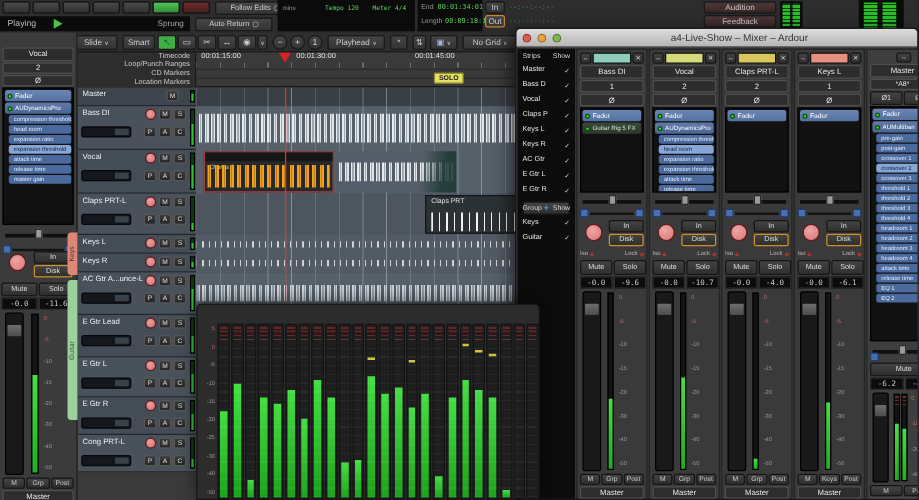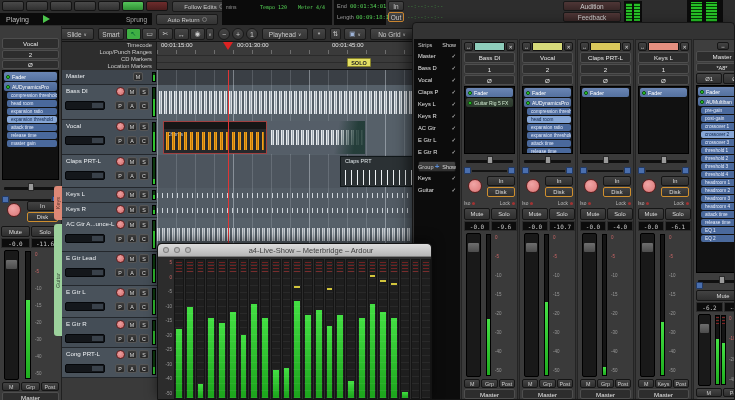--- a/index.html
+++ b/index.html
@@ -541,20 +541,26 @@
   </div>
 
   <div class="vtab" style="top: 186px; height: 34px; background: rgb(221, 136, 118);">
     <span>Keys</span>
     </div>
   <div class="vtab" style="top: 224px; height: 112px; background: rgb(156, 209, 156);">
     <span>Guitar</span>
     </div>
 
   <div class="a" style="left:412px;top:22px;width:323px;height:378px;background:#333;border:1px solid #161616;border-radius:4px 4px 0 0;box-shadow:-4px 4px 14px rgba(0,0,0,.55);overflow:hidden;z-index:5;">
+    <div class="titlebar" style="height:15px;">
+      <span class="dot" style="background:#e05a50;"></span>
+      <span class="dot" style="background:#e8a33b;"></span>
+      <span class="dot" style="background:#7fb849;"></span>
+      <span class="wtitle">a4-Live-Show – Mixer – Ardour</span>
+    </div>
     <div class="a" style="left:0;top:15px;width:323px;height:363px;">
 
       <div class="a" style="left:1px;top:1px;width:46px;height:361px;background:#0c0c0c;">
         <div class="sbrow sbhead" style="height:11px;">
           <span>Strips</span>
           <span class="chk">Show</span>
           </div>
         <div class="sbrow">
             <span>Master</span>
             <span class="chk">✓</span>
@@ -970,26 +976,20 @@
             <div class="tiny-btn">Post</div>
           </div>
         <div class="mrow" style="top:358px;height:10px;">
             <span>1/2</span>
           </div>
       </div>
     </div>
   </div>
 
   <div class="a" style="left:157px;top:243px;width:275px;height:157px;background:#2c2c2c;border:1px solid #141414;border-radius:4px 4px 0 0;box-shadow:0 -3px 12px rgba(0,0,0,.5);overflow:hidden;z-index:10;">
-    <div class="titlebar" style="height:13px;">
-      <span class="dot" style="width:6px;height:6px;background:#b9b9b9;"></span>
-      <span class="dot" style="width:6px;height:6px;background:#b9b9b9;"></span>
-      <span class="dot" style="width:6px;height:6px;background:#b9b9b9;"></span>
-      <span class="wtitle" style="font-size:7.5px;color:#424242;">a4-Live-Show – Meterbridge – Ardour</span>
-    </div>
     <div class="a" style="left:0;top:13px;width:275px;height:144px;">
       <div class="scalecol" style="left:2px;top:3px;height:136px;width:12px;text-align:right;">
           <div class="sc-lbl">5</div>
           <div class="sc-lbl">0</div>
           <div class="sc-lbl">-5</div>
           <div class="sc-lbl">-10</div>
           <div class="sc-lbl">-15</div>
           <div class="sc-lbl">-20</div>
           <div class="sc-lbl">-25</div>
           <div class="sc-lbl">-30</div>

